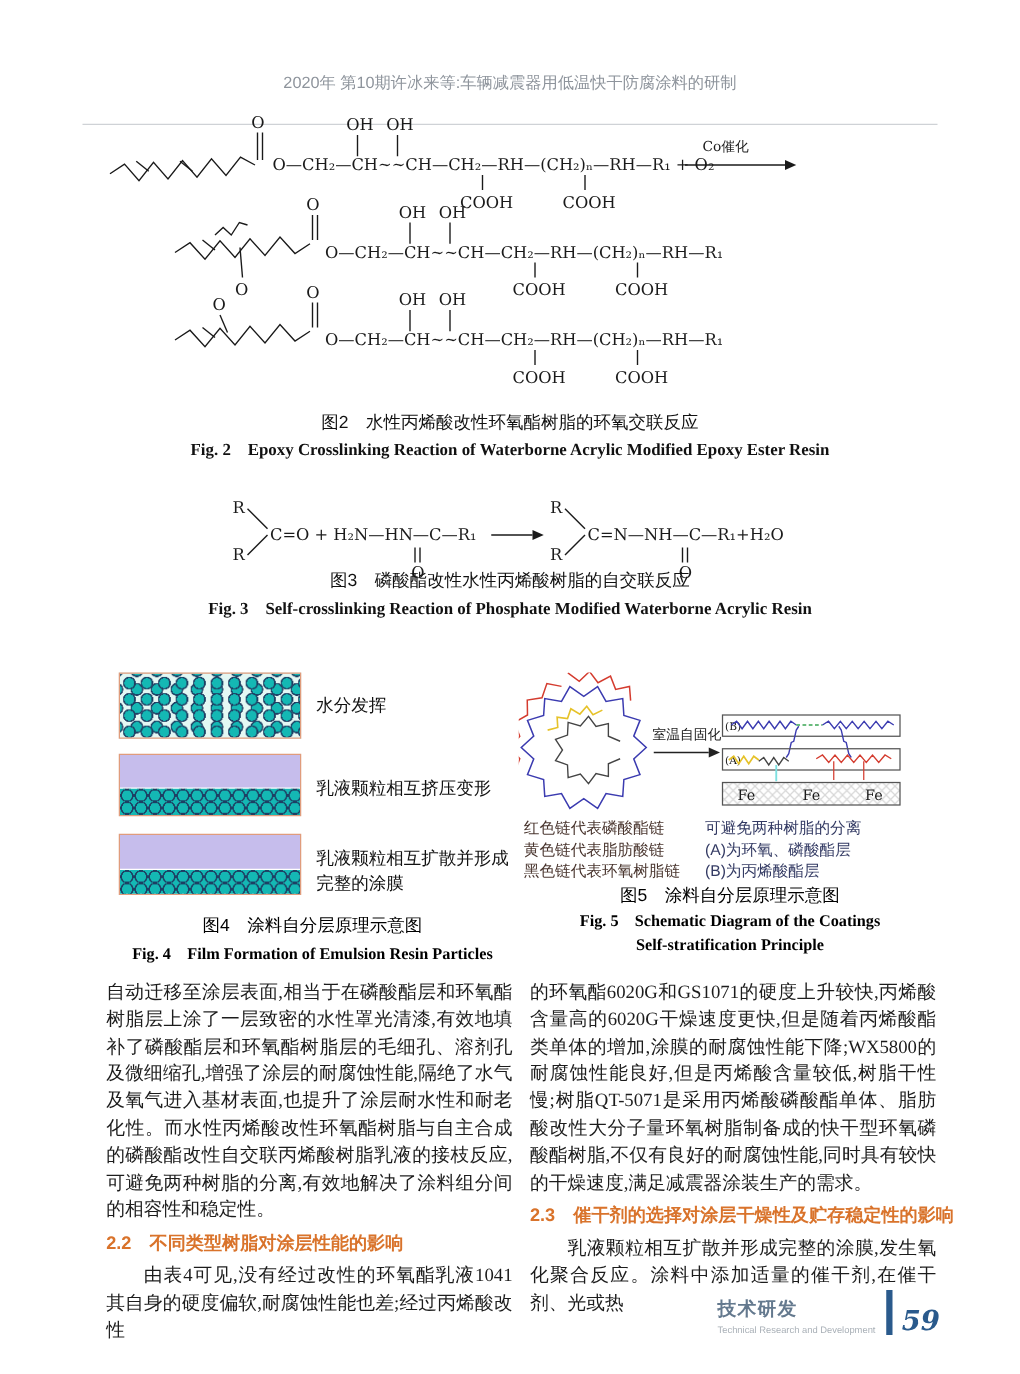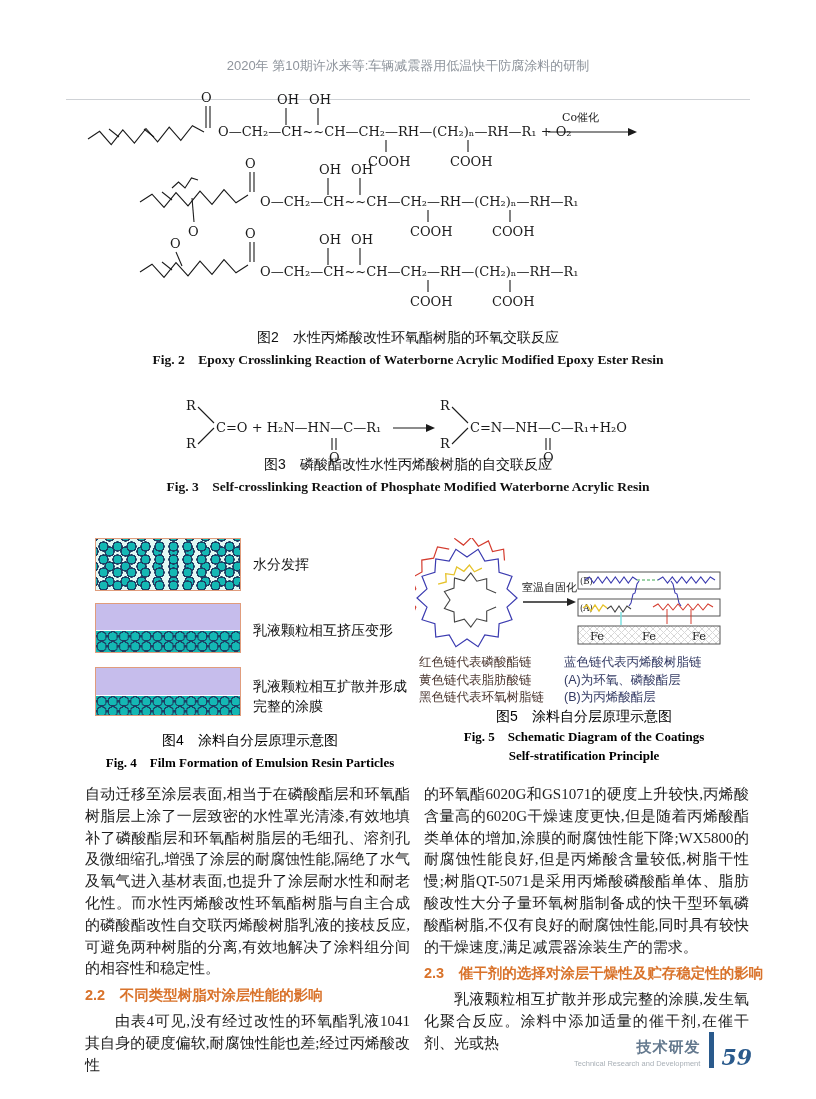--- a/index.html
+++ b/index.html
@@ -61,21 +61,21 @@
   
   .cols{position:absolute;top:784px;left:85px;width:664px;display:flex;gap:14px;
         font-family:"Liberation Serif",serif;font-size:15px;line-height:21.8px;color:#1c1c1c;text-align:justify}
   .col{width:325px}
   .col h3{font-family:"Liberation Sans",sans-serif;font-size:14.5px;font-weight:bold;color:#d9732b;
           margin:5px 0 4px;white-space:nowrap;text-align:left}
   .ind{text-indent:2em}
 
   
   .footer{position:absolute;top:1032px;right:64px;display:flex;align-items:flex-end}
-  .f-txt{text-align:right}
+  .f-txt{text-align:left}
   .f-zh{font-size:15px;font-weight:bold;color:#64798e;letter-spacing:1px}
   .f-en{font-size:7.5px;color:#a9b0b7;margin-top:2px}
   .f-bar{width:5px;height:36px;background:#2a5a8c;margin-left:9px}
   .f-num{font-family:"DejaVu Serif",serif;font-style:italic;font-weight:bold;font-size:22px;color:#2a5a8c;margin-left:7px;line-height:1}
 </style>
 </head>
 <body>
 
 <div class="page">
 
@@ -230,21 +230,21 @@
       <text x="227" y="102" style="font-size:11.5px">Fe</text>
       <text x="277" y="102" style="font-size:11.5px">Fe</text>
     </svg>
     <div class="legend">
       <div class="leg-l">
         <div>红色链代表磷酸酯链</div>
         <div>黄色链代表脂肪酸链</div>
         <div>黑色链代表环氧树脂链</div>
       </div>
       <div class="leg-r">
-        <div>蓝色链代表丙烯酸树脂链</div>
+        <div>可避免两种树脂的分离</div>
         <div>(A)为环氧、磷酸酯层</div>
         <div>(B)为丙烯酸酯层</div>
       </div>
     </div>
     <div class="cap5">
       <div class="cap-zh">图5　涂料自分层原理示意图</div>
       <div class="cap-en">Fig. 5　Schematic Diagram of the Coatings</div>
       <div class="cap-en">Self-stratification Principle</div>
     </div>
   </div>

